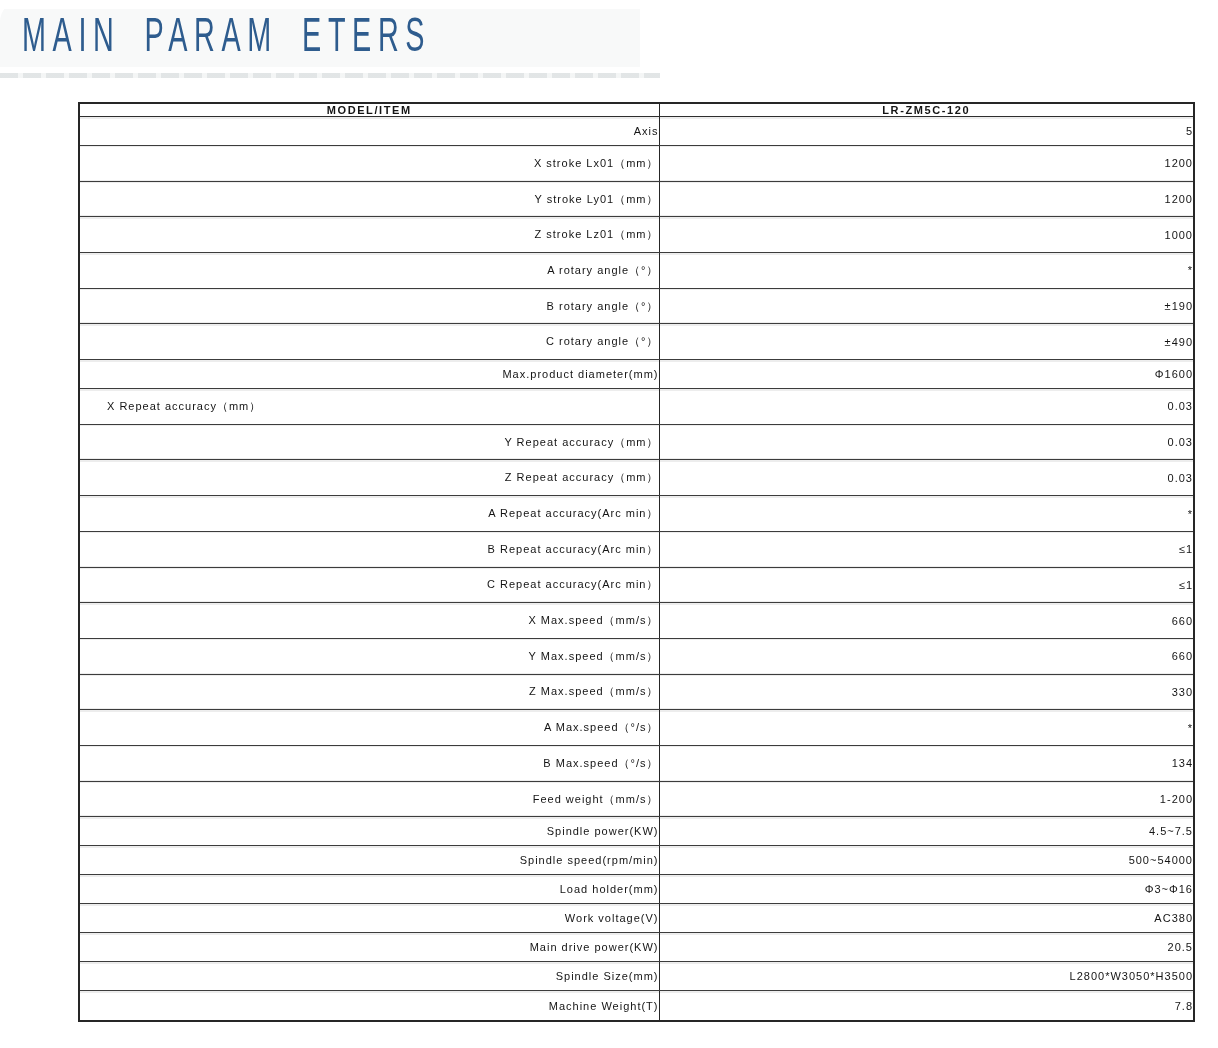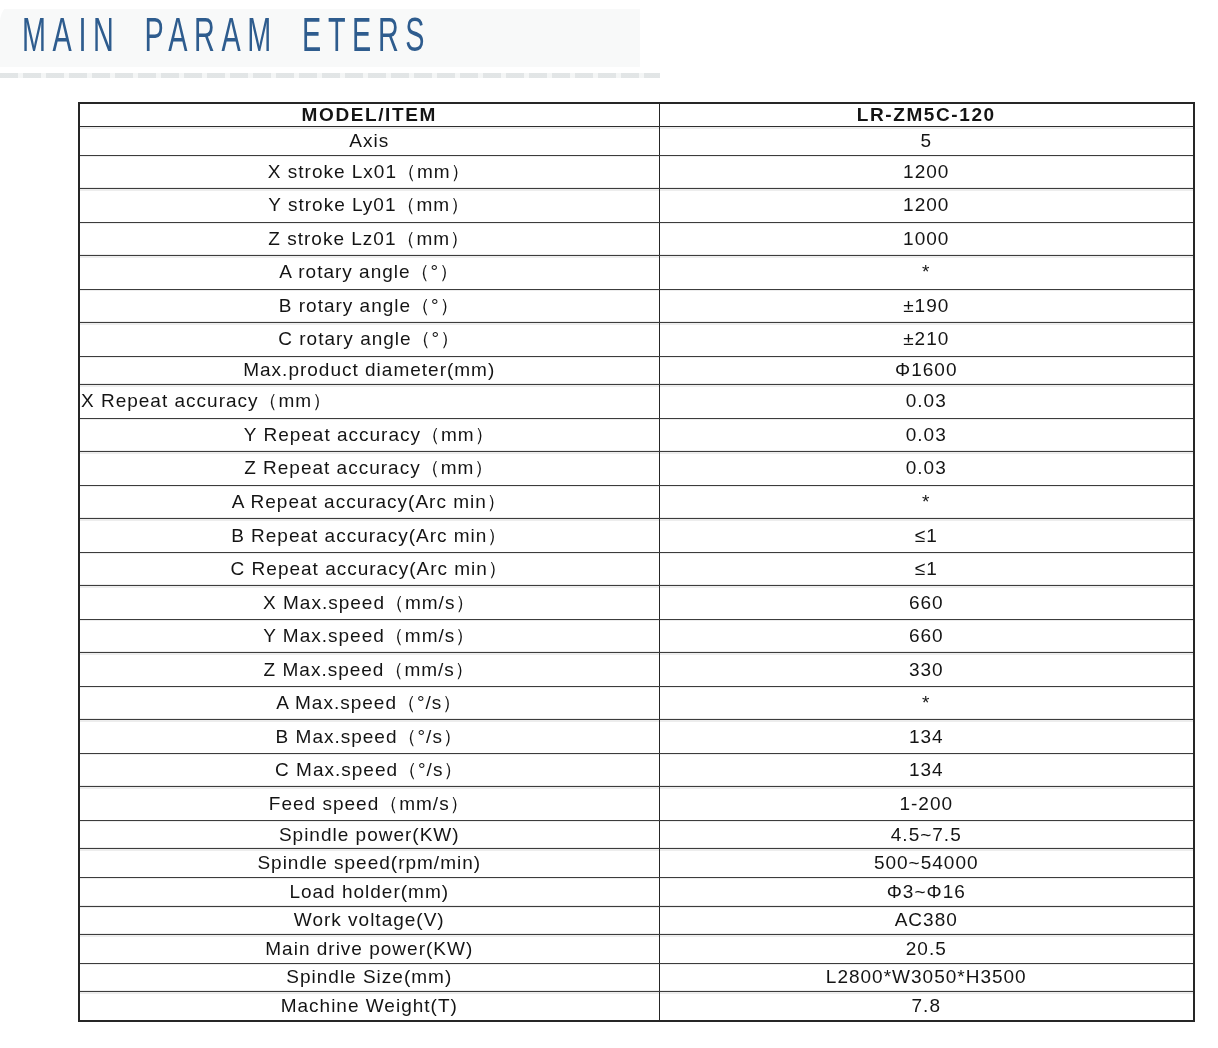--- a/index.html
+++ b/index.html
@@ -61,46 +61,47 @@
     height: 920px;
     border-collapse: collapse;
     table-layout: fixed;
     border: 2px solid #262626;
   }
   table.params th,
   table.params td {
     padding: 0;
     text-align: center;
     vertical-align: middle;
-    font-size: 19px;
+    font-size: 11px;
     color: #141414;
     overflow: hidden;
     white-space: nowrap;
   }
   table.params th {
     font-weight: bold;
     letter-spacing: 1.6px;
     border-bottom: 1px solid #2e2e2e;
   }
   table.params th:first-child,
   table.params td:first-child {
     border-right: 1px solid #262626;
   }
   table.params tbody td {
     letter-spacing: 1px;
     border-bottom: 1px solid #3c3c3c;
     
     background-image: linear-gradient(#dadada 1px, rgba(255,255,255,0) 1px);
+    text-align: right;
   }
   table.params tbody tr:last-child td {
     border-bottom: 0;
   }
   table.params tbody td.left {
     text-align: left;
-    padding-left: 1px;
+    padding-left: 27px;
     margin-top: 32px;
   }
 </style>
 </head>
 <body>
 
 <div class="page">
 
   <div class="title-band"></div>
   <h1 class="title">MAIN PARAM ETERS</h1>
@@ -137,21 +138,21 @@
         <tr>
           <td>A rotary angle（°）</td>
           <td>*</td>
         </tr>
         <tr>
           <td>B rotary angle（°）</td>
           <td>±190</td>
         </tr>
         <tr>
           <td>C rotary angle（°）</td>
-          <td>±210</td>
+          <td>±490</td>
         </tr>
         <tr>
           <td>Max.product diameter(mm)</td>
           <td>Φ1600</td>
         </tr>
         <tr>
           <td class="left">X Repeat accuracy（mm）</td>
           <td>0.03</td>
         </tr>
         <tr>
@@ -188,25 +189,21 @@
         </tr>
         <tr>
           <td>A Max.speed（°/s）</td>
           <td>*</td>
         </tr>
         <tr>
           <td>B Max.speed（°/s）</td>
           <td>134</td>
         </tr>
         <tr>
-          <td>C Max.speed（°/s）</td>
-          <td>134</td>
-        </tr>
-        <tr>
-          <td>Feed speed（mm/s）</td>
+          <td>Feed weight（mm/s）</td>
           <td>1-200</td>
         </tr>
         <tr>
           <td>Spindle power(KW)</td>
           <td>4.5~7.5</td>
         </tr>
         <tr>
           <td>Spindle speed(rpm/min)</td>
           <td>500~54000</td>
         </tr>

